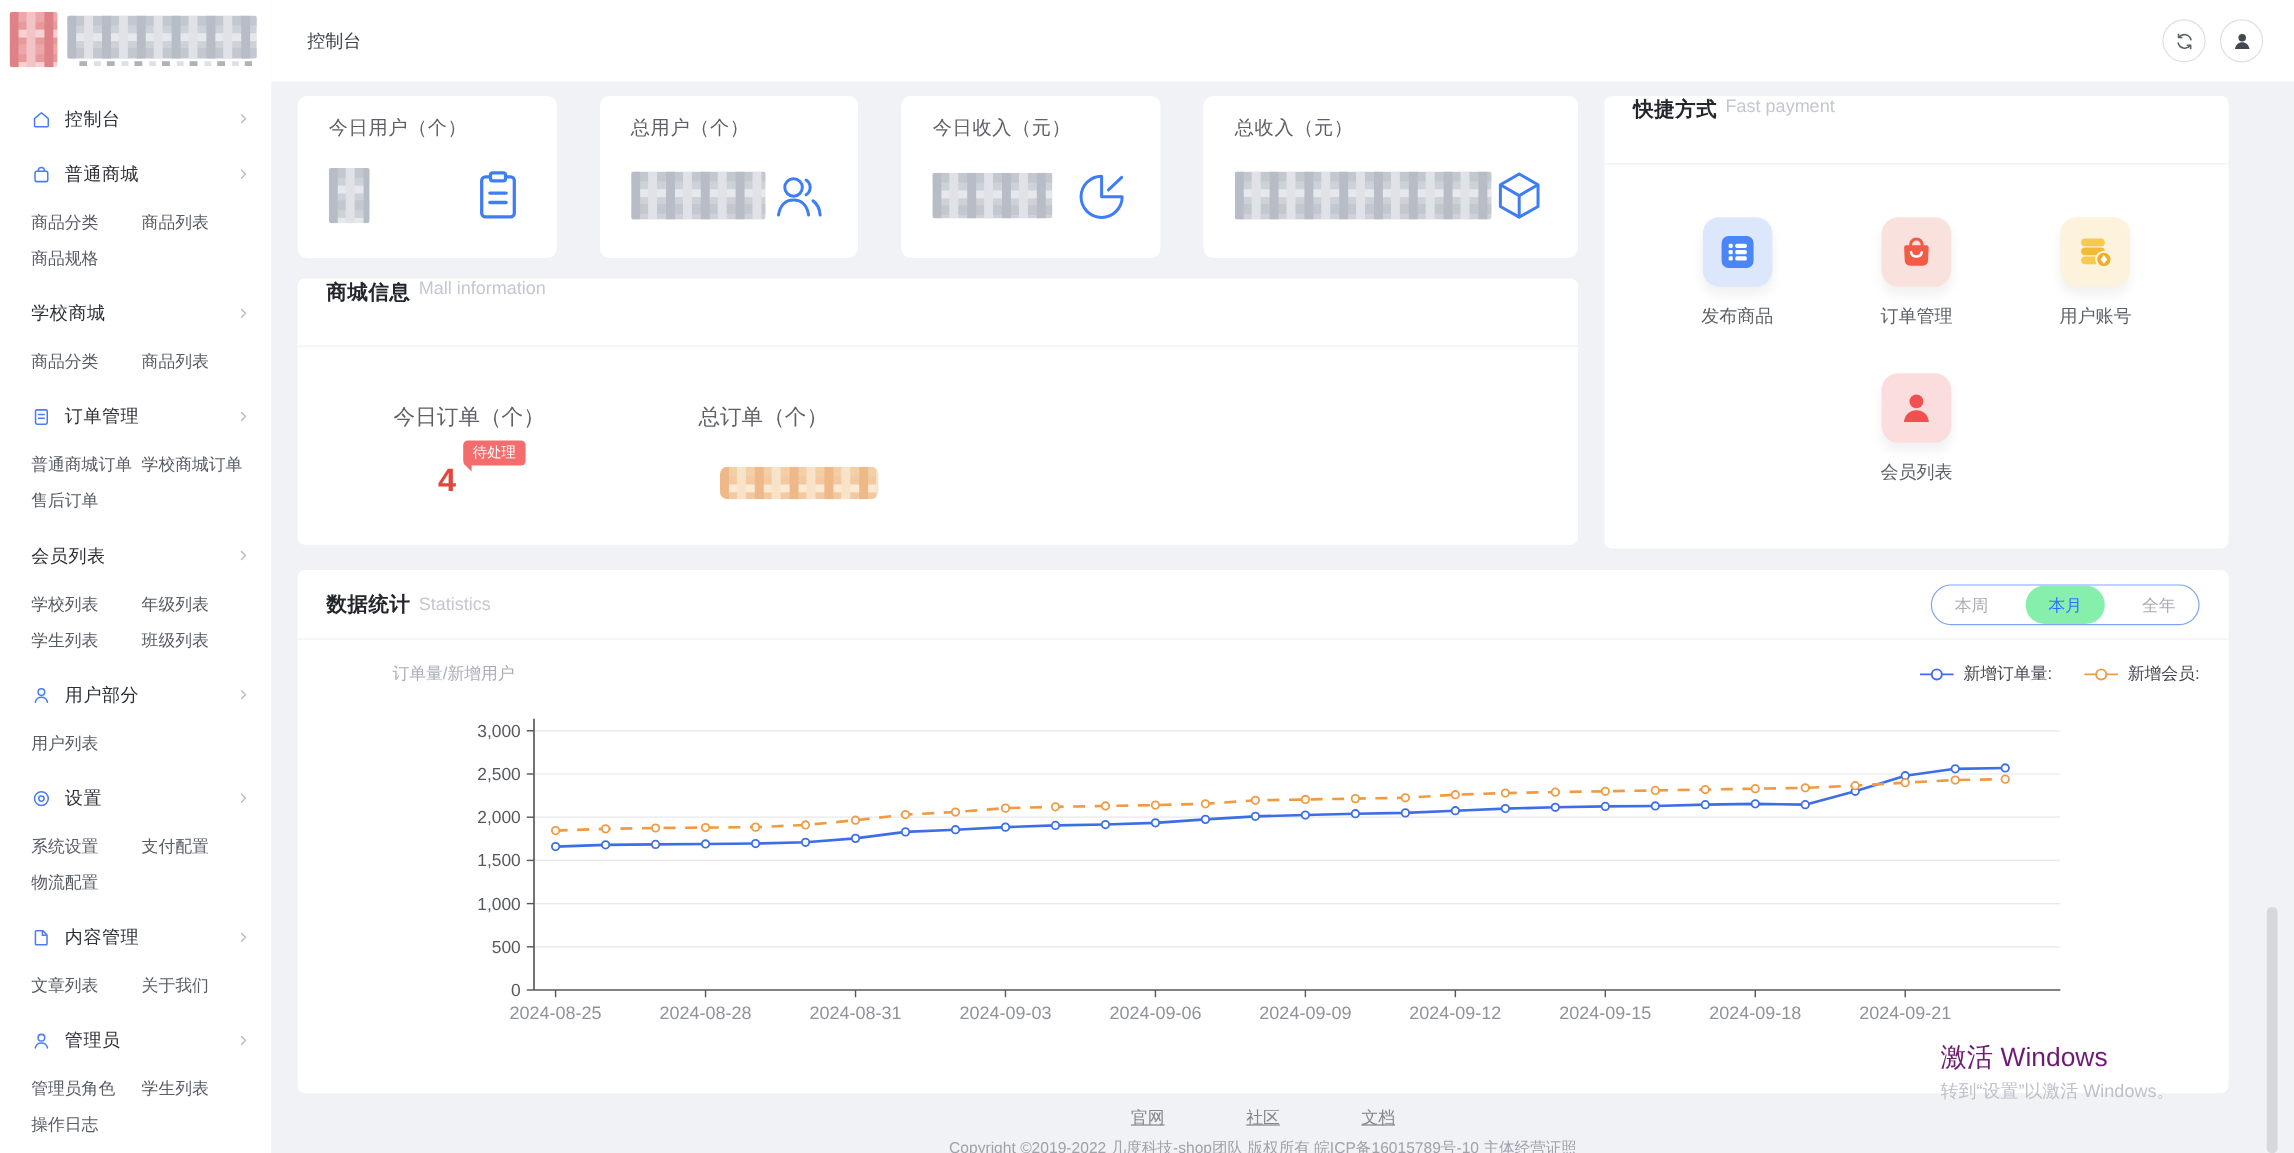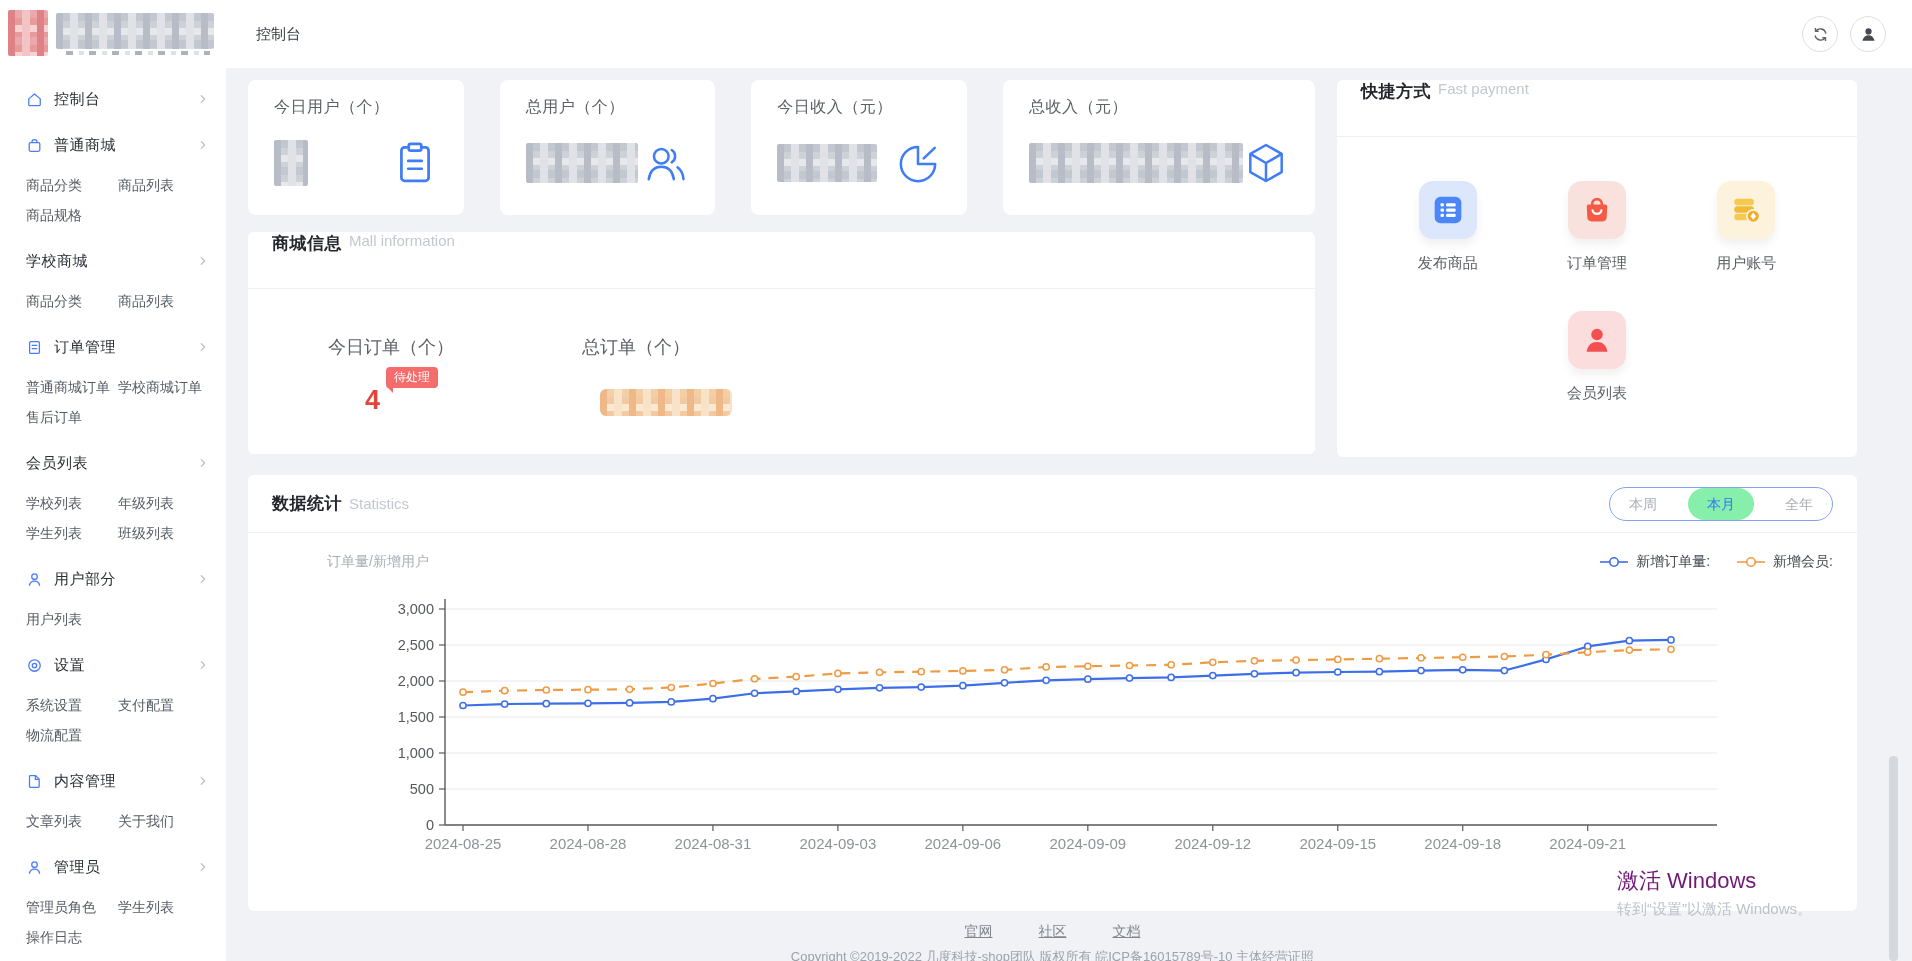--- a/index.html
+++ b/index.html
@@ -98,21 +98,21 @@
   .toggle { display:flex; align-items:center; border:1px solid #7fa4f6; border-radius:18px; height:34px; overflow:hidden;gap:12px; }
   .toggle span { width:66px; text-align:center; font-size:14px; color:#a9aeb6; line-height:32px; cursor:pointer; border-radius:16px; }
   .toggle span.active { background:#86efac; color:#3370ff; }
   .legend-row { display:flex; align-items:center; padding:20px 24px 0 24px; }
   .y-label { margin-left:55px; font-size:14px; color:#a9aeb6; flex:1; }
   .legend { display:flex; align-items:center; gap:26px; }
   .legend .li { display:flex; align-items:center; gap:7px; font-size:14px; color:#43474d; cursor:pointer; }
   #chart { display:block; margin:10px 0 0 24px; }
   
   .footer { margin-top:12px; text-align:center; }
-  .f-links { display:flex; justify-content:center; gap:46px; }
+  .f-links { display:flex; justify-content:center; gap:68px; }
   .f-links span { font-size:14px; color:#82878f; text-decoration:underline; cursor:pointer; }
   .f-copy { margin-top:7px; font-size:13px; color:#9da2ab; }
   
   .watermark { position:absolute; right:100px; bottom:42px; text-align:left; z-index:5; pointer-events:none; }
   .wm1 { font-size:22px; color:#701a75; }
   .wm2 { font-size:15px; color:#bcc1c9; margin-top:4px; }
   .scroll-thumb { position:absolute; right:14px; top:756px; width:9px; height:205px; background:#d5d8dd; border-radius:4px; z-index:6; }
 </style>
 </head>
 <body>

